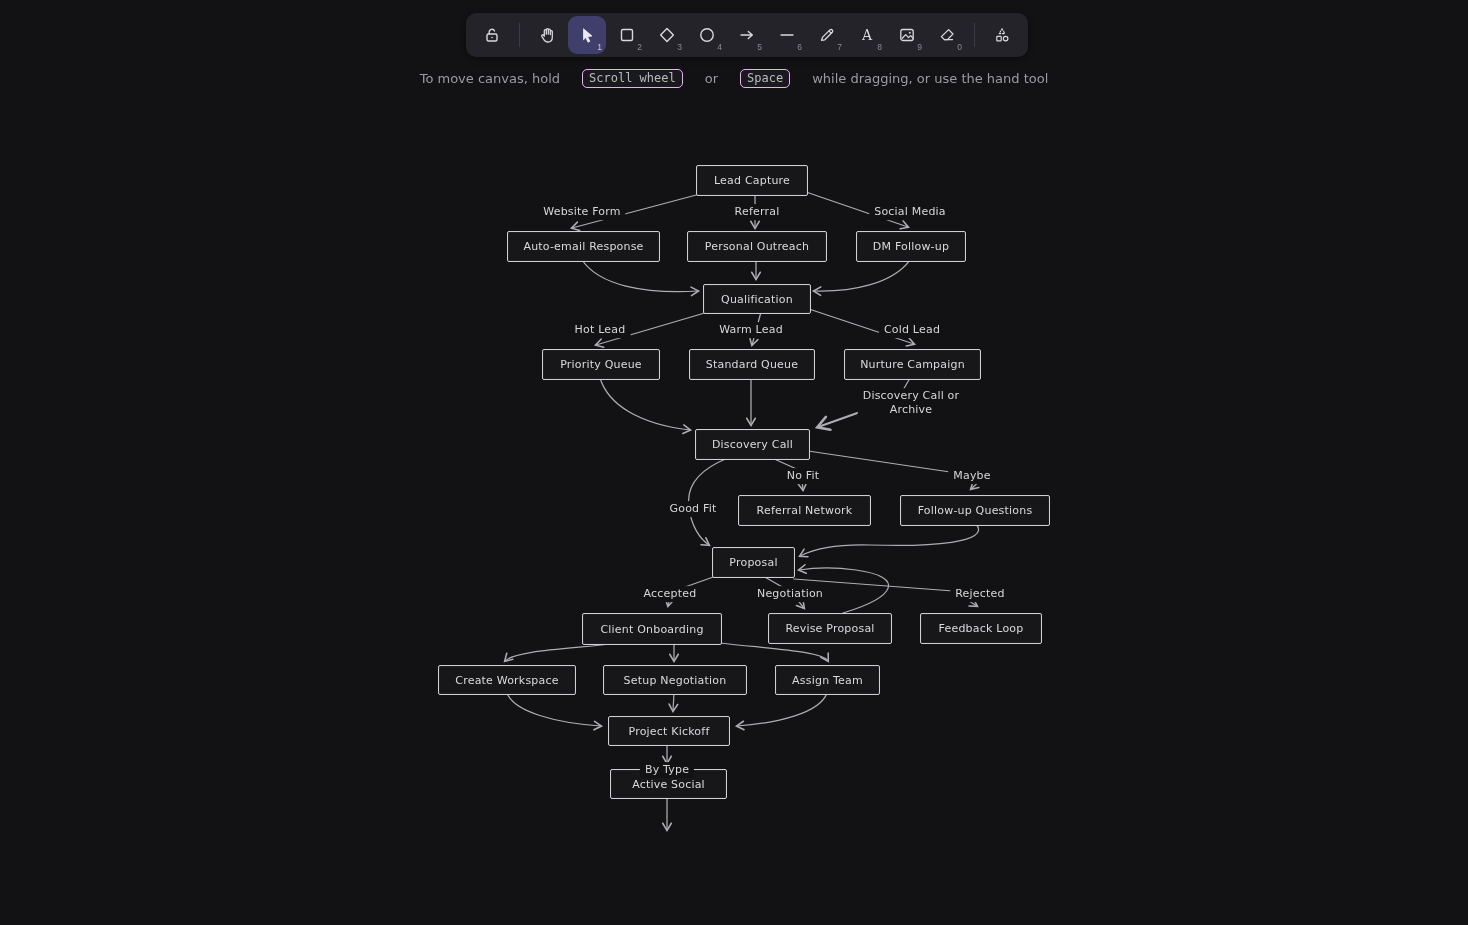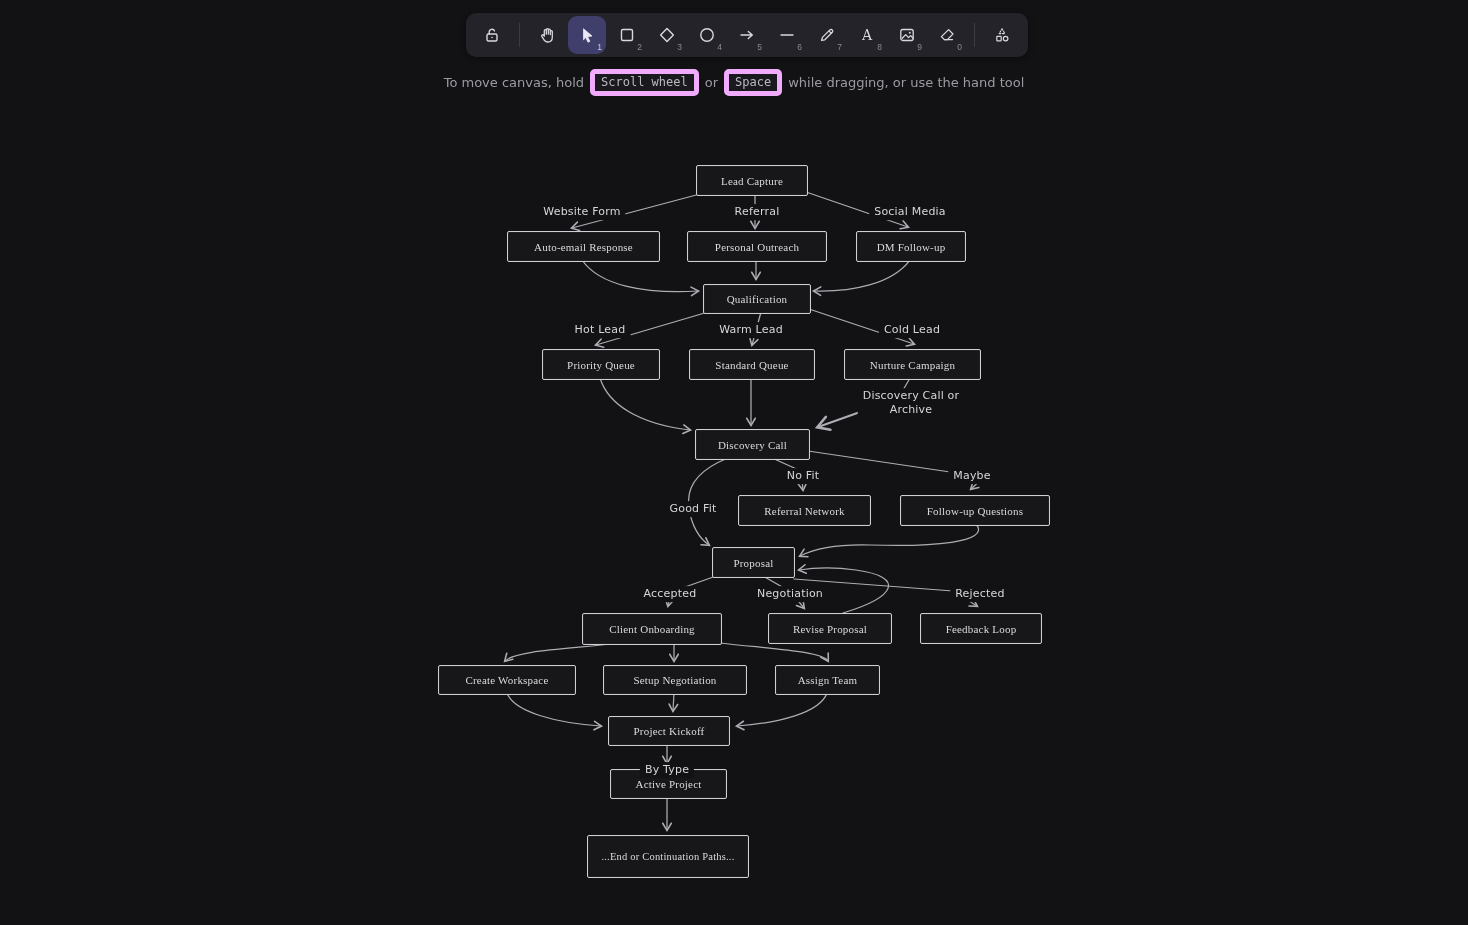--- a/index.html
+++ b/index.html
@@ -12,31 +12,31 @@
   .tool{position:relative;width:38px;height:38px;border:none;background:transparent;border-radius:9px;
     display:flex;align-items:center;justify-content:center;cursor:pointer;padding:0;}
   .tool.active{background:#403e6a;}
   .tool svg{display:block;}
   .tool .num{position:absolute;right:4px;bottom:3px;font-size:8.5px;color:#8a8a94;line-height:1;}
   .tool.active .num{color:#c9c7e8;}
   .tdivider{width:1px;height:24px;background:#3b3b44;margin:0 6px;}
 
   
   .hint{position:absolute;left:0;top:69px;width:100%;display:flex;justify-content:center;align-items:center;
-    gap:6px;color:#9b9ba3;font-size:13px;}
+    gap:22px;color:#9b9ba3;font-size:13px;}
   .hint .key{font-family:"DejaVu Sans Mono","Liberation Mono",monospace;font-size:12px;color:#b9b9c1;
-    border:5px solid #f0abfc;border-radius:5px;padding:0 6px;line-height:17px;background:#1a1a1e;}
+    border:1px solid #f0abfc;border-radius:5px;padding:0 6px;line-height:17px;background:#1a1a1e;}
 
   
   .edges{position:absolute;left:0;top:0;width:1468px;height:925px;}
   .edge{fill:none;stroke:#adadb4;stroke-width:1.25;stroke-linecap:round;stroke-linejoin:round;}
   .edge.thick{stroke-width:2;}
   .node{position:absolute;border:1.2px solid #cfcfd5;border-radius:2px;background:#17171a;color:#dadade;
     display:flex;align-items:center;justify-content:center;font-size:11px;letter-spacing:.2px;
-    box-shadow:inset 0 0 0 .5px rgba(255,255,255,.08);cursor:pointer;font-family:Liberation Serif, serif;}
+    box-shadow:inset 0 0 0 .5px rgba(255,255,255,.08);cursor:pointer;}
   .elabel{position:absolute;transform:translate(-50%,-50%);background:#121214;color:#d6d6da;
     font-size:11px;letter-spacing:.2px;padding:1px 5px;white-space:pre-line;text-align:center;
     line-height:1.25;cursor:pointer;}
 </style>
 </head>
 <body>
 
 <div class="stage">
 
   <svg class="edges" xmlns="http://www.w3.org/2000/svg">
@@ -88,22 +88,21 @@
   <div class="node" style="left:738px;top:495px;width:131px;height:29px">Referral Network</div>
   <div class="node" style="left:900px;top:495px;width:148px;height:29px">Follow-up Questions</div>
   <div class="node" style="left:712px;top:547px;width:81px;height:29px">Proposal</div>
   <div class="node" style="left:582px;top:613px;width:138px;height:30px">Client Onboarding</div>
   <div class="node" style="left:768px;top:613px;width:122px;height:29px">Revise Proposal</div>
   <div class="node" style="left:920px;top:613px;width:120px;height:29px">Feedback Loop</div>
   <div class="node" style="left:438px;top:665px;width:136px;height:28px">Create Workspace</div>
   <div class="node" style="left:603px;top:665px;width:142px;height:28px">Setup Negotiation</div>
   <div class="node" style="left:775px;top:665px;width:103px;height:28px">Assign Team</div>
   <div class="node" style="left:608px;top:716px;width:120px;height:28px">Project Kickoff</div>
-  <div class="node" style="left:610px;top:769px;width:115px;height:28px">Active Project</div>
-  <div class="node" style="left:587px;top:835px;width:160px;height:41px;font-size:10.5px">...End or Continuation Paths...</div>
+  <div class="node" style="left:610px;top:769px;width:115px;height:28px">Active Social</div>
 
   <div class="elabel" style="left:582px;top:212px">Website Form</div>
   <div class="elabel" style="left:757px;top:212px">Referral</div>
   <div class="elabel" style="left:910px;top:212px">Social Media</div>
   <div class="elabel" style="left:600px;top:330px">Hot Lead</div>
   <div class="elabel" style="left:751px;top:330px">Warm Lead</div>
   <div class="elabel" style="left:912px;top:330px">Cold Lead</div>
   <div class="elabel" style="left:911px;top:403px">Discovery Call or
 Archive</div>
   <div class="elabel" style="left:803px;top:476px">No Fit</div>

